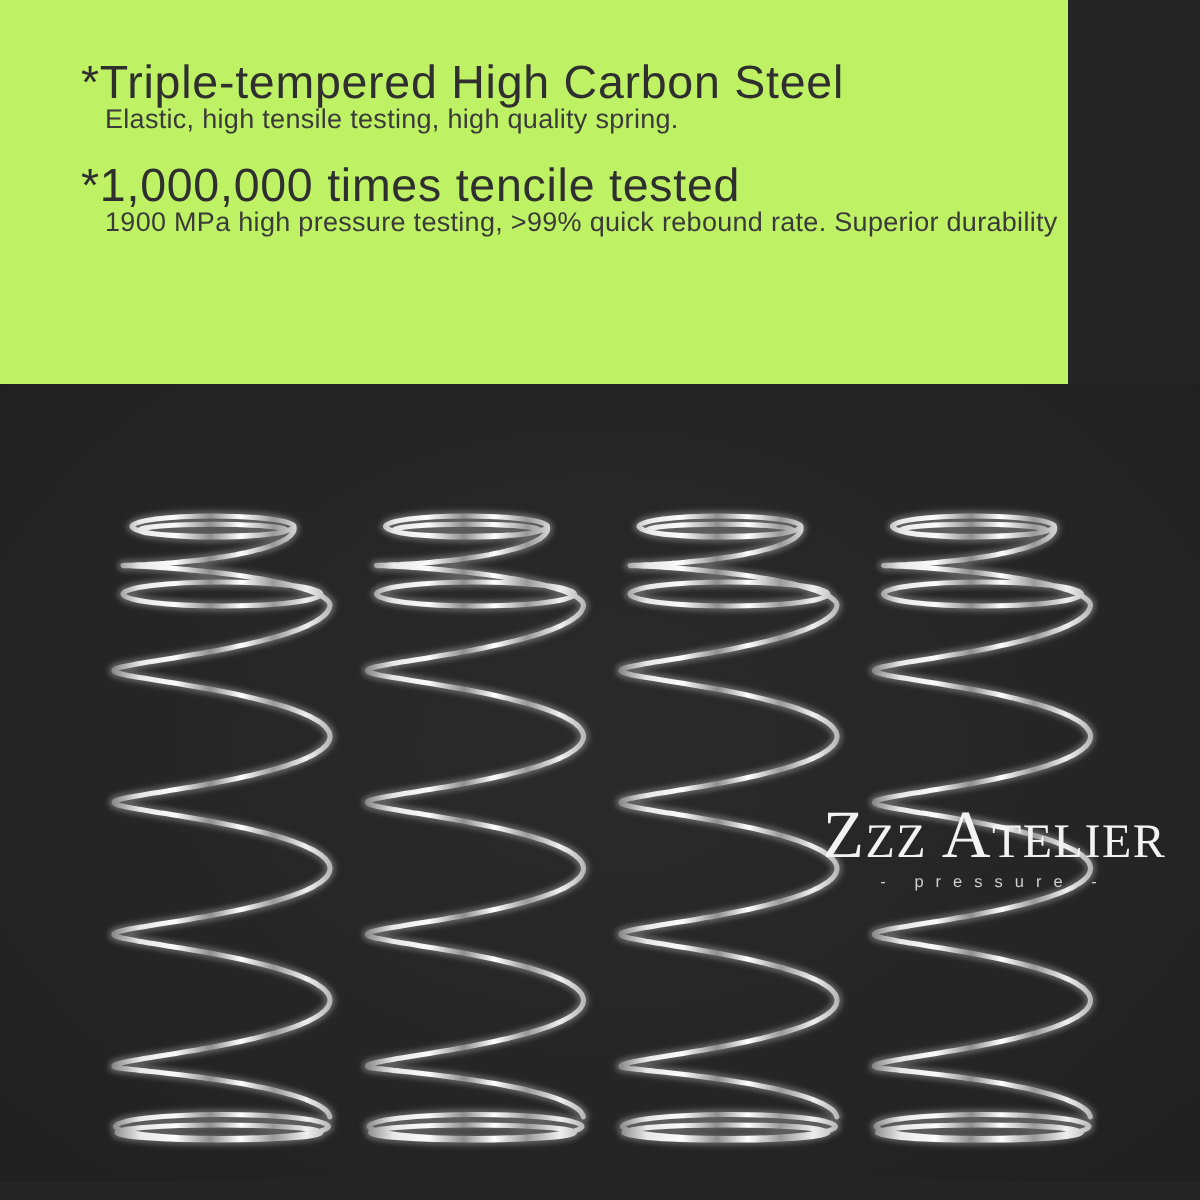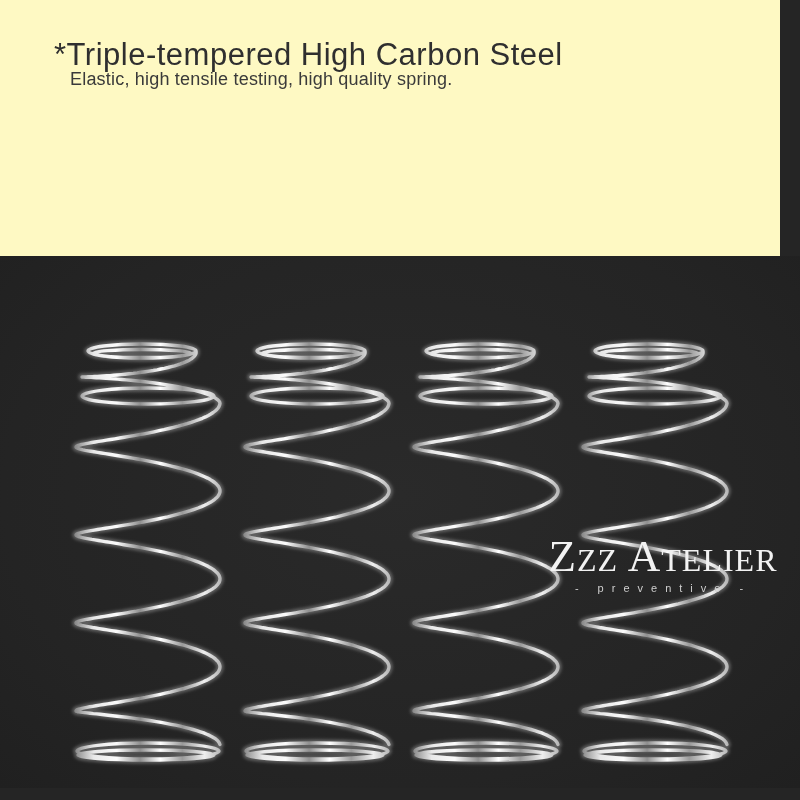--- a/index.html
+++ b/index.html
@@ -3,22 +3,22 @@
 <meta charset="utf-8">
 <style>
   html,body{margin:0;padding:0;background:#555;}
   .page{
     position:relative;width:800px;height:800px;overflow:hidden;
     font-family:"Liberation Sans",sans-serif;
     background:#252525;
   }
   
   .features{
-    position:absolute;left:0;top:0;width:780px;height:265px;
-    background:#fef9c3;border-bottom:3px solid #be185d;box-sizing:content-box;
+    position:absolute;left:0;top:0;width:712px;height:265px;
+    background:#bef264;border-bottom:3px solid #be185d;box-sizing:content-box;
   }
   .feature{position:absolute;left:54px;}
   .feature.f1{top:39px;}
   .feature.f2{top:108px;}
   .feature.f3{top:171px;}
   .fh{
     margin:0;font-size:31px;line-height:31px;font-weight:400;
     color:#2f2f2f;letter-spacing:0.5px;white-space:nowrap;
   }
   .fd{
@@ -48,20 +48,24 @@
 </style>
 </head>
 <body>
 
 <div class="page">
 
   <section class="features">
     <div class="feature f1">
       <h2 class="fh">*Triple-tempered High Carbon Steel</h2>
       <p class="fd">Elastic, high tensile testing, high quality spring.</p>
+    </div>
+    <div class="feature f2">
+      <h2 class="fh">*1,000,000 times tencile tested</h2>
+      <p class="fd">1900 MPa high pressure testing, &gt;99% quick rebound rate. Superior durability</p>
     </div>
   </section>
 
   <section class="photo">
     <svg id="springs" viewBox="0 0 800 532" xmlns="http://www.w3.org/2000/svg">
         <defs>
           <filter id="springBlur" x="-20%" y="-20%" width="140%" height="140%">
             <feGaussianBlur stdDeviation="1.6"></feGaussianBlur>
           </filter>
           <linearGradient id="metal0" gradientUnits="userSpaceOnUse" x1="70" x2="226" y1="0" y2="0">
@@ -117,17 +121,17 @@
           <path d="M 426,95 a 54,7 0 1 0 108,0 a 54,7 0 1 0 -108,0 M 431,97.5 a 49,4 0 1 0 98,0 a 49,4 0 1 0 -98,0 M 420,140 a 66,8 0 1 0 132,0 a 66,8 0 1 0 -132,0 M 415,495 a 71,8 0 1 0 142,0 a 71,8 0 1 0 -142,0 M 416,499 a 68,5 0 1 0 136,0 a 68,5 0 1 0 -136,0 M 534.0,95.0 L 534.1,96.1 L 534.0,97.3 L 533.6,98.4 L 532.9,99.5 L 532.0,100.6 L 530.8,101.7 L 529.4,102.8 L 527.6,103.9 L 525.7,104.9 L 523.5,105.9 L 521.1,106.9 L 518.5,107.9 L 515.6,108.9 L 512.6,109.8 L 509.4,110.6 L 506.0,111.5 L 502.5,112.3 L 498.8,113.0 L 495.1,113.8 L 491.2,114.5 L 487.3,115.1 L 483.3,115.7 L 479.2,116.3 L 475.2,116.9 L 471.2,117.4 L 467.1,117.8 L 463.2,118.2 L 459.3,118.6 L 455.4,119.0 L 451.7,119.3 L 448.1,119.6 L 444.7,119.8 L 441.4,120.0 L 438.3,120.2 L 435.3,120.4 L 432.6,120.5 L 430.2,120.6 L 427.9,120.7 L 425.9,120.8 L 424.2,120.9 L 422.8,120.9 L 421.6,120.9 L 420.8,121.0 L 420.2,121.0 L 420.0,121.0 L 420.0,121.0 L 420.4,121.1 L 421.1,121.1 L 422.1,121.1 L 423.4,121.2 L 425.0,121.2 L 426.9,121.3 L 429.1,121.4 L 431.5,121.5 L 434.3,121.7 L 437.3,121.8 L 440.5,122.0 L 444.0,122.3 L 447.7,122.5 L 451.6,122.8 L 455.7,123.1 L 460.0,123.5 L 464.4,123.9 L 468.9,124.3 L 473.5,124.8 L 478.2,125.3 L 483.0,125.8 L 487.8,126.4 L 492.6,127.0 L 497.4,127.7 L 502.1,128.4 L 506.8,129.2 L 511.5,129.9 L 516.0,130.7 L 520.4,131.6 L 524.6,132.5 L 528.7,133.4 L 532.6,134.3 L 536.2,135.3 L 539.7,136.3 L 542.9,137.3 L 545.8,138.4 L 548.4,139.5 L 550.8,140.5 L 552.8,141.6 L 554.5,142.8 L 555.9,143.9 L 557.0,145.0 L 557.7,146.2 L 558.0,147.4 L 557.7,148.9 L 557.1,150.4 L 556.2,152.0 L 554.9,153.5 L 553.2,155.0 L 551.2,156.5 L 548.9,158.0 L 546.4,159.4 L 543.5,160.9 L 540.3,162.3 L 536.8,163.7 L 533.1,165.0 L 529.2,166.4 L 525.1,167.7 L 520.8,168.9 L 516.3,170.2 L 511.6,171.4 L 506.9,172.5 L 502.0,173.7 L 497.0,174.7 L 492.0,175.8 L 487.0,176.8 L 482.0,177.8 L 477.0,178.7 L 472.0,179.6 L 467.1,180.4 L 462.3,181.2 L 457.6,182.0 L 453.0,182.8 L 448.6,183.5 L 444.4,184.1 L 440.4,184.8 L 436.6,185.4 L 433.1,186.0 L 429.8,186.5 L 426.8,187.1 L 424.1,187.6 L 421.6,188.1 L 419.5,188.5 L 417.8,189.0 L 416.3,189.4 L 415.2,189.9 L 414.5,190.3 L 414.1,190.7 L 414.0,191.1 L 414.3,191.6 L 415.0,192.0 L 416.0,192.4 L 417.3,192.9 L 419.0,193.3 L 421.0,193.8 L 423.3,194.3 L 426.0,194.8 L 428.9,195.3 L 432.1,195.8 L 435.6,196.4 L 439.3,197.0 L 443.3,197.6 L 447.4,198.3 L 451.8,199.0 L 456.3,199.7 L 460.9,200.5 L 465.7,201.3 L 470.6,202.1 L 475.6,203.0 L 480.6,203.9 L 485.6,204.9 L 490.6,205.9 L 495.6,206.9 L 500.6,208.0 L 505.5,209.1 L 510.3,210.3 L 515.0,211.5 L 519.5,212.7 L 523.9,213.9 L 528.1,215.2 L 532.1,216.5 L 535.8,217.9 L 539.3,219.3 L 542.6,220.7 L 545.6,222.1 L 548.3,223.6 L 550.6,225.0 L 552.7,226.5 L 554.4,228.0 L 555.8,229.6 L 556.9,231.1 L 557.6,232.6 L 558.0,234.2 L 558.0,235.7 L 557.6,237.2 L 556.9,238.8 L 555.9,240.3 L 554.5,241.8 L 552.8,243.3 L 550.7,244.8 L 548.4,246.3 L 545.7,247.8 L 542.7,249.2 L 539.5,250.6 L 536.0,252.0 L 532.2,253.3 L 528.3,254.7 L 524.1,255.9 L 519.7,257.2 L 515.2,258.4 L 510.5,259.6 L 505.7,260.8 L 500.8,261.9 L 495.8,263.0 L 490.8,264.0 L 485.8,265.0 L 480.8,266.0 L 475.8,266.9 L 470.8,267.8 L 465.9,268.6 L 461.1,269.4 L 456.5,270.2 L 451.9,270.9 L 447.6,271.6 L 443.4,272.3 L 439.5,272.9 L 435.7,273.5 L 432.2,274.1 L 429.0,274.6 L 426.1,275.2 L 423.4,275.7 L 421.1,276.1 L 419.1,276.6 L 417.4,277.1 L 416.0,277.5 L 415.0,277.9 L 414.3,278.4 L 414.0,278.8 L 414.1,279.2 L 414.5,279.6 L 415.2,280.0 L 416.3,280.5 L 417.7,280.9 L 419.5,281.4 L 421.5,281.8 L 424.0,282.3 L 426.7,282.8 L 429.7,283.4 L 432.9,283.9 L 436.5,284.5 L 440.2,285.1 L 444.2,285.8 L 448.4,286.4 L 452.8,287.1 L 457.4,287.9 L 462.1,288.7 L 466.9,289.5 L 471.8,290.3 L 476.8,291.2 L 481.8,292.1 L 486.8,293.1 L 491.8,294.1 L 496.8,295.1 L 501.8,296.2 L 506.7,297.4 L 511.4,298.5 L 516.1,299.7 L 520.6,300.9 L 524.9,302.2 L 529.1,303.5 L 533.0,304.8 L 536.7,306.2 L 540.2,307.6 L 543.3,309.0 L 546.2,310.4 L 548.9,311.9 L 551.2,313.4 L 553.1,314.9 L 554.8,316.4 L 556.1,317.9 L 557.1,319.4 L 557.7,321.0 L 558.0,322.5 L 557.9,324.0 L 557.5,325.6 L 556.7,327.1 L 555.6,328.6 L 554.1,330.2 L 552.3,331.7 L 550.2,333.1 L 547.7,334.6 L 545.0,336.1 L 542.0,337.5 L 538.7,338.9 L 535.1,340.3 L 531.3,341.6 L 527.3,342.9 L 523.0,344.2 L 518.6,345.5 L 514.1,346.7 L 509.4,347.9 L 504.5,349.0 L 499.6,350.1 L 494.6,351.2 L 489.6,352.2 L 484.6,353.2 L 479.6,354.1 L 474.6,355.1 L 469.6,355.9 L 464.7,356.8 L 460.0,357.6 L 455.4,358.3 L 450.9,359.0 L 446.6,359.7 L 442.4,360.4 L 438.5,361.0 L 434.9,361.6 L 431.5,362.2 L 428.3,362.7 L 425.4,363.2 L 422.9,363.7 L 420.6,364.2 L 418.6,364.7 L 417.0,365.1 L 415.8,365.6 L 414.8,366.0 L 414.2,366.4 L 414.0,366.8 L 414.1,367.3 L 414.6,367.7 L 415.4,368.1 L 416.6,368.6 L 418.1,369.0 L 419.9,369.5 L 422.1,369.9 L 424.6,370.4 L 427.4,370.9 L 430.4,371.5 L 433.8,372.0 L 437.3,372.6 L 441.2,373.2 L 445.2,373.9 L 449.5,374.6 L 453.9,375.3 L 458.5,376.0 L 463.2,376.8 L 468.1,377.6 L 473.0,378.5 L 478.0,379.4 L 483.0,380.3 L 488.0,381.3 L 493.0,382.3 L 498.0,383.4 L 503.0,384.5 L 507.8,385.6 L 512.6,386.8 L 517.2,388.0 L 521.7,389.2 L 525.9,390.5 L 530.0,391.8 L 533.9,393.1 L 537.6,394.5 L 540.9,395.9 L 544.1,397.3 L 546.9,398.7 L 549.4,400.2 L 551.7,401.7 L 553.6,403.2 L 555.1,404.7 L 556.4,406.2 L 557.3,407.8 L 557.8,409.3 L 558.0,410.8 L 557.8,412.4 L 557.3,413.9 L 556.5,415.4 L 555.3,417.0 L 553.7,418.5 L 551.8,420.0 L 549.6,421.5 L 547.1,422.9 L 544.3,424.4 L 541.2,425.8 L 537.8,427.2 L 534.2,428.6 L 530.3,429.9 L 526.3,431.2 L 522.0,432.5 L 517.5,433.7 L 512.9,434.9 L 508.2,436.1 L 503.4,437.2 L 498.4,438.3 L 493.4,439.4 L 488.4,440.4 L 483.4,441.4 L 478.3,442.3 L 473.4,443.2 L 468.4,444.1 L 463.6,444.9 L 458.9,445.7 L 454.3,446.5 L 449.8,447.2 L 445.6,447.9 L 441.5,448.5 L 437.6,449.1 L 434.0,449.7 L 430.7,450.3 L 427.6,450.8 L 424.8,451.3 L 422.3,451.8 L 420.1,452.3 L 418.2,452.8 L 416.7,453.2 L 415.5,453.6 L 414.6,454.1 L 414.1,454.5 L 414.0,455.0 L 414.2,455.2 L 414.8,455.4 L 415.7,455.7 L 416.9,455.9 L 418.5,456.1 L 420.4,456.4 L 422.7,456.6 L 425.2,456.9 L 428.1,457.2 L 431.2,457.6 L 434.6,457.9 L 438.2,458.3 L 442.1,458.7 L 446.2,459.2 L 450.5,459.7 L 455.0,460.2 L 459.6,460.7 L 464.4,461.3 L 469.2,461.9 L 474.2,462.6 L 479.2,463.3 L 484.2,464.0 L 489.2,464.8 L 494.3,465.6 L 499.2,466.4 L 504.2,467.3 L 509.0,468.3 L 513.7,469.2 L 518.3,470.2 L 522.7,471.3 L 526.9,472.4 L 531.0,473.5 L 534.8,474.6 L 538.4,475.8 L 541.7,476.9 L 544.8,478.2 L 547.5,479.4 L 550.0,480.7 L 552.1,481.9 L 554.0,483.2 L 555.5,484.5 L 556.6,485.8 L 557.4,487.2 L 557.9,488.5 " class="spring-glow" filter="url(#springBlur)"></path>
           <path d="M 426,95 a 54,7 0 1 0 108,0 a 54,7 0 1 0 -108,0 M 431,97.5 a 49,4 0 1 0 98,0 a 49,4 0 1 0 -98,0 M 420,140 a 66,8 0 1 0 132,0 a 66,8 0 1 0 -132,0 M 415,495 a 71,8 0 1 0 142,0 a 71,8 0 1 0 -142,0 M 416,499 a 68,5 0 1 0 136,0 a 68,5 0 1 0 -136,0 M 534.0,95.0 L 534.1,96.1 L 534.0,97.3 L 533.6,98.4 L 532.9,99.5 L 532.0,100.6 L 530.8,101.7 L 529.4,102.8 L 527.6,103.9 L 525.7,104.9 L 523.5,105.9 L 521.1,106.9 L 518.5,107.9 L 515.6,108.9 L 512.6,109.8 L 509.4,110.6 L 506.0,111.5 L 502.5,112.3 L 498.8,113.0 L 495.1,113.8 L 491.2,114.5 L 487.3,115.1 L 483.3,115.7 L 479.2,116.3 L 475.2,116.9 L 471.2,117.4 L 467.1,117.8 L 463.2,118.2 L 459.3,118.6 L 455.4,119.0 L 451.7,119.3 L 448.1,119.6 L 444.7,119.8 L 441.4,120.0 L 438.3,120.2 L 435.3,120.4 L 432.6,120.5 L 430.2,120.6 L 427.9,120.7 L 425.9,120.8 L 424.2,120.9 L 422.8,120.9 L 421.6,120.9 L 420.8,121.0 L 420.2,121.0 L 420.0,121.0 L 420.0,121.0 L 420.4,121.1 L 421.1,121.1 L 422.1,121.1 L 423.4,121.2 L 425.0,121.2 L 426.9,121.3 L 429.1,121.4 L 431.5,121.5 L 434.3,121.7 L 437.3,121.8 L 440.5,122.0 L 444.0,122.3 L 447.7,122.5 L 451.6,122.8 L 455.7,123.1 L 460.0,123.5 L 464.4,123.9 L 468.9,124.3 L 473.5,124.8 L 478.2,125.3 L 483.0,125.8 L 487.8,126.4 L 492.6,127.0 L 497.4,127.7 L 502.1,128.4 L 506.8,129.2 L 511.5,129.9 L 516.0,130.7 L 520.4,131.6 L 524.6,132.5 L 528.7,133.4 L 532.6,134.3 L 536.2,135.3 L 539.7,136.3 L 542.9,137.3 L 545.8,138.4 L 548.4,139.5 L 550.8,140.5 L 552.8,141.6 L 554.5,142.8 L 555.9,143.9 L 557.0,145.0 L 557.7,146.2 L 558.0,147.4 L 557.7,148.9 L 557.1,150.4 L 556.2,152.0 L 554.9,153.5 L 553.2,155.0 L 551.2,156.5 L 548.9,158.0 L 546.4,159.4 L 543.5,160.9 L 540.3,162.3 L 536.8,163.7 L 533.1,165.0 L 529.2,166.4 L 525.1,167.7 L 520.8,168.9 L 516.3,170.2 L 511.6,171.4 L 506.9,172.5 L 502.0,173.7 L 497.0,174.7 L 492.0,175.8 L 487.0,176.8 L 482.0,177.8 L 477.0,178.7 L 472.0,179.6 L 467.1,180.4 L 462.3,181.2 L 457.6,182.0 L 453.0,182.8 L 448.6,183.5 L 444.4,184.1 L 440.4,184.8 L 436.6,185.4 L 433.1,186.0 L 429.8,186.5 L 426.8,187.1 L 424.1,187.6 L 421.6,188.1 L 419.5,188.5 L 417.8,189.0 L 416.3,189.4 L 415.2,189.9 L 414.5,190.3 L 414.1,190.7 L 414.0,191.1 L 414.3,191.6 L 415.0,192.0 L 416.0,192.4 L 417.3,192.9 L 419.0,193.3 L 421.0,193.8 L 423.3,194.3 L 426.0,194.8 L 428.9,195.3 L 432.1,195.8 L 435.6,196.4 L 439.3,197.0 L 443.3,197.6 L 447.4,198.3 L 451.8,199.0 L 456.3,199.7 L 460.9,200.5 L 465.7,201.3 L 470.6,202.1 L 475.6,203.0 L 480.6,203.9 L 485.6,204.9 L 490.6,205.9 L 495.6,206.9 L 500.6,208.0 L 505.5,209.1 L 510.3,210.3 L 515.0,211.5 L 519.5,212.7 L 523.9,213.9 L 528.1,215.2 L 532.1,216.5 L 535.8,217.9 L 539.3,219.3 L 542.6,220.7 L 545.6,222.1 L 548.3,223.6 L 550.6,225.0 L 552.7,226.5 L 554.4,228.0 L 555.8,229.6 L 556.9,231.1 L 557.6,232.6 L 558.0,234.2 L 558.0,235.7 L 557.6,237.2 L 556.9,238.8 L 555.9,240.3 L 554.5,241.8 L 552.8,243.3 L 550.7,244.8 L 548.4,246.3 L 545.7,247.8 L 542.7,249.2 L 539.5,250.6 L 536.0,252.0 L 532.2,253.3 L 528.3,254.7 L 524.1,255.9 L 519.7,257.2 L 515.2,258.4 L 510.5,259.6 L 505.7,260.8 L 500.8,261.9 L 495.8,263.0 L 490.8,264.0 L 485.8,265.0 L 480.8,266.0 L 475.8,266.9 L 470.8,267.8 L 465.9,268.6 L 461.1,269.4 L 456.5,270.2 L 451.9,270.9 L 447.6,271.6 L 443.4,272.3 L 439.5,272.9 L 435.7,273.5 L 432.2,274.1 L 429.0,274.6 L 426.1,275.2 L 423.4,275.7 L 421.1,276.1 L 419.1,276.6 L 417.4,277.1 L 416.0,277.5 L 415.0,277.9 L 414.3,278.4 L 414.0,278.8 L 414.1,279.2 L 414.5,279.6 L 415.2,280.0 L 416.3,280.5 L 417.7,280.9 L 419.5,281.4 L 421.5,281.8 L 424.0,282.3 L 426.7,282.8 L 429.7,283.4 L 432.9,283.9 L 436.5,284.5 L 440.2,285.1 L 444.2,285.8 L 448.4,286.4 L 452.8,287.1 L 457.4,287.9 L 462.1,288.7 L 466.9,289.5 L 471.8,290.3 L 476.8,291.2 L 481.8,292.1 L 486.8,293.1 L 491.8,294.1 L 496.8,295.1 L 501.8,296.2 L 506.7,297.4 L 511.4,298.5 L 516.1,299.7 L 520.6,300.9 L 524.9,302.2 L 529.1,303.5 L 533.0,304.8 L 536.7,306.2 L 540.2,307.6 L 543.3,309.0 L 546.2,310.4 L 548.9,311.9 L 551.2,313.4 L 553.1,314.9 L 554.8,316.4 L 556.1,317.9 L 557.1,319.4 L 557.7,321.0 L 558.0,322.5 L 557.9,324.0 L 557.5,325.6 L 556.7,327.1 L 555.6,328.6 L 554.1,330.2 L 552.3,331.7 L 550.2,333.1 L 547.7,334.6 L 545.0,336.1 L 542.0,337.5 L 538.7,338.9 L 535.1,340.3 L 531.3,341.6 L 527.3,342.9 L 523.0,344.2 L 518.6,345.5 L 514.1,346.7 L 509.4,347.9 L 504.5,349.0 L 499.6,350.1 L 494.6,351.2 L 489.6,352.2 L 484.6,353.2 L 479.6,354.1 L 474.6,355.1 L 469.6,355.9 L 464.7,356.8 L 460.0,357.6 L 455.4,358.3 L 450.9,359.0 L 446.6,359.7 L 442.4,360.4 L 438.5,361.0 L 434.9,361.6 L 431.5,362.2 L 428.3,362.7 L 425.4,363.2 L 422.9,363.7 L 420.6,364.2 L 418.6,364.7 L 417.0,365.1 L 415.8,365.6 L 414.8,366.0 L 414.2,366.4 L 414.0,366.8 L 414.1,367.3 L 414.6,367.7 L 415.4,368.1 L 416.6,368.6 L 418.1,369.0 L 419.9,369.5 L 422.1,369.9 L 424.6,370.4 L 427.4,370.9 L 430.4,371.5 L 433.8,372.0 L 437.3,372.6 L 441.2,373.2 L 445.2,373.9 L 449.5,374.6 L 453.9,375.3 L 458.5,376.0 L 463.2,376.8 L 468.1,377.6 L 473.0,378.5 L 478.0,379.4 L 483.0,380.3 L 488.0,381.3 L 493.0,382.3 L 498.0,383.4 L 503.0,384.5 L 507.8,385.6 L 512.6,386.8 L 517.2,388.0 L 521.7,389.2 L 525.9,390.5 L 530.0,391.8 L 533.9,393.1 L 537.6,394.5 L 540.9,395.9 L 544.1,397.3 L 546.9,398.7 L 549.4,400.2 L 551.7,401.7 L 553.6,403.2 L 555.1,404.7 L 556.4,406.2 L 557.3,407.8 L 557.8,409.3 L 558.0,410.8 L 557.8,412.4 L 557.3,413.9 L 556.5,415.4 L 555.3,417.0 L 553.7,418.5 L 551.8,420.0 L 549.6,421.5 L 547.1,422.9 L 544.3,424.4 L 541.2,425.8 L 537.8,427.2 L 534.2,428.6 L 530.3,429.9 L 526.3,431.2 L 522.0,432.5 L 517.5,433.7 L 512.9,434.9 L 508.2,436.1 L 503.4,437.2 L 498.4,438.3 L 493.4,439.4 L 488.4,440.4 L 483.4,441.4 L 478.3,442.3 L 473.4,443.2 L 468.4,444.1 L 463.6,444.9 L 458.9,445.7 L 454.3,446.5 L 449.8,447.2 L 445.6,447.9 L 441.5,448.5 L 437.6,449.1 L 434.0,449.7 L 430.7,450.3 L 427.6,450.8 L 424.8,451.3 L 422.3,451.8 L 420.1,452.3 L 418.2,452.8 L 416.7,453.2 L 415.5,453.6 L 414.6,454.1 L 414.1,454.5 L 414.0,455.0 L 414.2,455.2 L 414.8,455.4 L 415.7,455.7 L 416.9,455.9 L 418.5,456.1 L 420.4,456.4 L 422.7,456.6 L 425.2,456.9 L 428.1,457.2 L 431.2,457.6 L 434.6,457.9 L 438.2,458.3 L 442.1,458.7 L 446.2,459.2 L 450.5,459.7 L 455.0,460.2 L 459.6,460.7 L 464.4,461.3 L 469.2,461.9 L 474.2,462.6 L 479.2,463.3 L 484.2,464.0 L 489.2,464.8 L 494.3,465.6 L 499.2,466.4 L 504.2,467.3 L 509.0,468.3 L 513.7,469.2 L 518.3,470.2 L 522.7,471.3 L 526.9,472.4 L 531.0,473.5 L 534.8,474.6 L 538.4,475.8 L 541.7,476.9 L 544.8,478.2 L 547.5,479.4 L 550.0,480.7 L 552.1,481.9 L 554.0,483.2 L 555.5,484.5 L 556.6,485.8 L 557.4,487.2 L 557.9,488.5 " class="spring-wire" stroke="url(#metal2)"></path>
         </g>
         <g>
           <path d="M 595,95 a 54,7 0 1 0 108,0 a 54,7 0 1 0 -108,0 M 600,97.5 a 49,4 0 1 0 98,0 a 49,4 0 1 0 -98,0 M 589,140 a 66,8 0 1 0 132,0 a 66,8 0 1 0 -132,0 M 584,495 a 71,8 0 1 0 142,0 a 71,8 0 1 0 -142,0 M 585,499 a 68,5 0 1 0 136,0 a 68,5 0 1 0 -136,0 M 703.0,95.0 L 703.1,96.1 L 703.0,97.3 L 702.6,98.4 L 701.9,99.5 L 701.0,100.6 L 699.8,101.7 L 698.4,102.8 L 696.6,103.9 L 694.7,104.9 L 692.5,105.9 L 690.1,106.9 L 687.5,107.9 L 684.6,108.9 L 681.6,109.8 L 678.4,110.6 L 675.0,111.5 L 671.5,112.3 L 667.8,113.0 L 664.1,113.8 L 660.2,114.5 L 656.3,115.1 L 652.3,115.7 L 648.2,116.3 L 644.2,116.9 L 640.2,117.4 L 636.1,117.8 L 632.2,118.2 L 628.3,118.6 L 624.4,119.0 L 620.7,119.3 L 617.1,119.6 L 613.7,119.8 L 610.4,120.0 L 607.3,120.2 L 604.3,120.4 L 601.6,120.5 L 599.2,120.6 L 596.9,120.7 L 594.9,120.8 L 593.2,120.9 L 591.8,120.9 L 590.6,120.9 L 589.8,121.0 L 589.2,121.0 L 589.0,121.0 L 589.0,121.0 L 589.4,121.1 L 590.1,121.1 L 591.1,121.1 L 592.4,121.2 L 594.0,121.2 L 595.9,121.3 L 598.1,121.4 L 600.5,121.5 L 603.3,121.7 L 606.3,121.8 L 609.5,122.0 L 613.0,122.3 L 616.7,122.5 L 620.6,122.8 L 624.7,123.1 L 629.0,123.5 L 633.4,123.9 L 637.9,124.3 L 642.5,124.8 L 647.2,125.3 L 652.0,125.8 L 656.8,126.4 L 661.6,127.0 L 666.4,127.7 L 671.1,128.4 L 675.8,129.2 L 680.5,129.9 L 685.0,130.7 L 689.4,131.6 L 693.6,132.5 L 697.7,133.4 L 701.6,134.3 L 705.2,135.3 L 708.7,136.3 L 711.9,137.3 L 714.8,138.4 L 717.4,139.5 L 719.8,140.5 L 721.8,141.6 L 723.5,142.8 L 724.9,143.9 L 726.0,145.0 L 726.7,146.2 L 727.0,147.4 L 726.7,148.9 L 726.1,150.4 L 725.2,152.0 L 723.9,153.5 L 722.2,155.0 L 720.2,156.5 L 717.9,158.0 L 715.4,159.4 L 712.5,160.9 L 709.3,162.3 L 705.8,163.7 L 702.1,165.0 L 698.2,166.4 L 694.1,167.7 L 689.8,168.9 L 685.3,170.2 L 680.6,171.4 L 675.9,172.5 L 671.0,173.7 L 666.0,174.7 L 661.0,175.8 L 656.0,176.8 L 651.0,177.8 L 646.0,178.7 L 641.0,179.6 L 636.1,180.4 L 631.3,181.2 L 626.6,182.0 L 622.0,182.8 L 617.6,183.5 L 613.4,184.1 L 609.4,184.8 L 605.6,185.4 L 602.1,186.0 L 598.8,186.5 L 595.8,187.1 L 593.1,187.6 L 590.6,188.1 L 588.5,188.5 L 586.8,189.0 L 585.3,189.4 L 584.2,189.9 L 583.5,190.3 L 583.1,190.7 L 583.0,191.1 L 583.3,191.6 L 584.0,192.0 L 585.0,192.4 L 586.3,192.9 L 588.0,193.3 L 590.0,193.8 L 592.3,194.3 L 595.0,194.8 L 597.9,195.3 L 601.1,195.8 L 604.6,196.4 L 608.3,197.0 L 612.3,197.6 L 616.4,198.3 L 620.8,199.0 L 625.3,199.7 L 629.9,200.5 L 634.7,201.3 L 639.6,202.1 L 644.6,203.0 L 649.6,203.9 L 654.6,204.9 L 659.6,205.9 L 664.6,206.9 L 669.6,208.0 L 674.5,209.1 L 679.3,210.3 L 684.0,211.5 L 688.5,212.7 L 692.9,213.9 L 697.1,215.2 L 701.1,216.5 L 704.8,217.9 L 708.3,219.3 L 711.6,220.7 L 714.6,222.1 L 717.3,223.6 L 719.6,225.0 L 721.7,226.5 L 723.4,228.0 L 724.8,229.6 L 725.9,231.1 L 726.6,232.6 L 727.0,234.2 L 727.0,235.7 L 726.6,237.2 L 725.9,238.8 L 724.9,240.3 L 723.5,241.8 L 721.8,243.3 L 719.7,244.8 L 717.4,246.3 L 714.7,247.8 L 711.7,249.2 L 708.5,250.6 L 705.0,252.0 L 701.2,253.3 L 697.3,254.7 L 693.1,255.9 L 688.7,257.2 L 684.2,258.4 L 679.5,259.6 L 674.7,260.8 L 669.8,261.9 L 664.8,263.0 L 659.8,264.0 L 654.8,265.0 L 649.8,266.0 L 644.8,266.9 L 639.8,267.8 L 634.9,268.6 L 630.1,269.4 L 625.5,270.2 L 620.9,270.9 L 616.6,271.6 L 612.4,272.3 L 608.5,272.9 L 604.7,273.5 L 601.2,274.1 L 598.0,274.6 L 595.1,275.2 L 592.4,275.7 L 590.1,276.1 L 588.1,276.6 L 586.4,277.1 L 585.0,277.5 L 584.0,277.9 L 583.3,278.4 L 583.0,278.8 L 583.1,279.2 L 583.5,279.6 L 584.2,280.0 L 585.3,280.5 L 586.7,280.9 L 588.5,281.4 L 590.5,281.8 L 593.0,282.3 L 595.7,282.8 L 598.7,283.4 L 601.9,283.9 L 605.5,284.5 L 609.2,285.1 L 613.2,285.8 L 617.4,286.4 L 621.8,287.1 L 626.4,287.9 L 631.1,288.7 L 635.9,289.5 L 640.8,290.3 L 645.8,291.2 L 650.8,292.1 L 655.8,293.1 L 660.8,294.1 L 665.8,295.1 L 670.8,296.2 L 675.7,297.4 L 680.4,298.5 L 685.1,299.7 L 689.6,300.9 L 693.9,302.2 L 698.1,303.5 L 702.0,304.8 L 705.7,306.2 L 709.2,307.6 L 712.3,309.0 L 715.2,310.4 L 717.9,311.9 L 720.2,313.4 L 722.1,314.9 L 723.8,316.4 L 725.1,317.9 L 726.1,319.4 L 726.7,321.0 L 727.0,322.5 L 726.9,324.0 L 726.5,325.6 L 725.7,327.1 L 724.6,328.6 L 723.1,330.2 L 721.3,331.7 L 719.2,333.1 L 716.7,334.6 L 714.0,336.1 L 711.0,337.5 L 707.7,338.9 L 704.1,340.3 L 700.3,341.6 L 696.3,342.9 L 692.0,344.2 L 687.6,345.5 L 683.1,346.7 L 678.4,347.9 L 673.5,349.0 L 668.6,350.1 L 663.6,351.2 L 658.6,352.2 L 653.6,353.2 L 648.6,354.1 L 643.6,355.1 L 638.6,355.9 L 633.7,356.8 L 629.0,357.6 L 624.4,358.3 L 619.9,359.0 L 615.6,359.7 L 611.4,360.4 L 607.5,361.0 L 603.9,361.6 L 600.5,362.2 L 597.3,362.7 L 594.4,363.2 L 591.9,363.7 L 589.6,364.2 L 587.6,364.7 L 586.0,365.1 L 584.8,365.6 L 583.8,366.0 L 583.2,366.4 L 583.0,366.8 L 583.1,367.3 L 583.6,367.7 L 584.4,368.1 L 585.6,368.6 L 587.1,369.0 L 588.9,369.5 L 591.1,369.9 L 593.6,370.4 L 596.4,370.9 L 599.4,371.5 L 602.8,372.0 L 606.3,372.6 L 610.2,373.2 L 614.2,373.9 L 618.5,374.6 L 622.9,375.3 L 627.5,376.0 L 632.2,376.8 L 637.1,377.6 L 642.0,378.5 L 647.0,379.4 L 652.0,380.3 L 657.0,381.3 L 662.0,382.3 L 667.0,383.4 L 672.0,384.5 L 676.8,385.6 L 681.6,386.8 L 686.2,388.0 L 690.7,389.2 L 694.9,390.5 L 699.0,391.8 L 702.9,393.1 L 706.6,394.5 L 709.9,395.9 L 713.1,397.3 L 715.9,398.7 L 718.4,400.2 L 720.7,401.7 L 722.6,403.2 L 724.1,404.7 L 725.4,406.2 L 726.3,407.8 L 726.8,409.3 L 727.0,410.8 L 726.8,412.4 L 726.3,413.9 L 725.5,415.4 L 724.3,417.0 L 722.7,418.5 L 720.8,420.0 L 718.6,421.5 L 716.1,422.9 L 713.3,424.4 L 710.2,425.8 L 706.8,427.2 L 703.2,428.6 L 699.3,429.9 L 695.3,431.2 L 691.0,432.5 L 686.5,433.7 L 681.9,434.9 L 677.2,436.1 L 672.4,437.2 L 667.4,438.3 L 662.4,439.4 L 657.4,440.4 L 652.4,441.4 L 647.3,442.3 L 642.4,443.2 L 637.4,444.1 L 632.6,444.9 L 627.9,445.7 L 623.3,446.5 L 618.8,447.2 L 614.6,447.9 L 610.5,448.5 L 606.6,449.1 L 603.0,449.7 L 599.7,450.3 L 596.6,450.8 L 593.8,451.3 L 591.3,451.8 L 589.1,452.3 L 587.2,452.8 L 585.7,453.2 L 584.5,453.6 L 583.6,454.1 L 583.1,454.5 L 583.0,455.0 L 583.2,455.2 L 583.8,455.4 L 584.7,455.7 L 585.9,455.9 L 587.5,456.1 L 589.4,456.4 L 591.7,456.6 L 594.2,456.9 L 597.1,457.2 L 600.2,457.6 L 603.6,457.9 L 607.2,458.3 L 611.1,458.7 L 615.2,459.2 L 619.5,459.7 L 624.0,460.2 L 628.6,460.7 L 633.4,461.3 L 638.2,461.9 L 643.2,462.6 L 648.2,463.3 L 653.2,464.0 L 658.2,464.8 L 663.3,465.6 L 668.2,466.4 L 673.2,467.3 L 678.0,468.3 L 682.7,469.2 L 687.3,470.2 L 691.7,471.3 L 695.9,472.4 L 700.0,473.5 L 703.8,474.6 L 707.4,475.8 L 710.7,476.9 L 713.8,478.2 L 716.5,479.4 L 719.0,480.7 L 721.1,481.9 L 723.0,483.2 L 724.5,484.5 L 725.6,485.8 L 726.4,487.2 L 726.9,488.5 " class="spring-glow" filter="url(#springBlur)"></path>
           <path d="M 595,95 a 54,7 0 1 0 108,0 a 54,7 0 1 0 -108,0 M 600,97.5 a 49,4 0 1 0 98,0 a 49,4 0 1 0 -98,0 M 589,140 a 66,8 0 1 0 132,0 a 66,8 0 1 0 -132,0 M 584,495 a 71,8 0 1 0 142,0 a 71,8 0 1 0 -142,0 M 585,499 a 68,5 0 1 0 136,0 a 68,5 0 1 0 -136,0 M 703.0,95.0 L 703.1,96.1 L 703.0,97.3 L 702.6,98.4 L 701.9,99.5 L 701.0,100.6 L 699.8,101.7 L 698.4,102.8 L 696.6,103.9 L 694.7,104.9 L 692.5,105.9 L 690.1,106.9 L 687.5,107.9 L 684.6,108.9 L 681.6,109.8 L 678.4,110.6 L 675.0,111.5 L 671.5,112.3 L 667.8,113.0 L 664.1,113.8 L 660.2,114.5 L 656.3,115.1 L 652.3,115.7 L 648.2,116.3 L 644.2,116.9 L 640.2,117.4 L 636.1,117.8 L 632.2,118.2 L 628.3,118.6 L 624.4,119.0 L 620.7,119.3 L 617.1,119.6 L 613.7,119.8 L 610.4,120.0 L 607.3,120.2 L 604.3,120.4 L 601.6,120.5 L 599.2,120.6 L 596.9,120.7 L 594.9,120.8 L 593.2,120.9 L 591.8,120.9 L 590.6,120.9 L 589.8,121.0 L 589.2,121.0 L 589.0,121.0 L 589.0,121.0 L 589.4,121.1 L 590.1,121.1 L 591.1,121.1 L 592.4,121.2 L 594.0,121.2 L 595.9,121.3 L 598.1,121.4 L 600.5,121.5 L 603.3,121.7 L 606.3,121.8 L 609.5,122.0 L 613.0,122.3 L 616.7,122.5 L 620.6,122.8 L 624.7,123.1 L 629.0,123.5 L 633.4,123.9 L 637.9,124.3 L 642.5,124.8 L 647.2,125.3 L 652.0,125.8 L 656.8,126.4 L 661.6,127.0 L 666.4,127.7 L 671.1,128.4 L 675.8,129.2 L 680.5,129.9 L 685.0,130.7 L 689.4,131.6 L 693.6,132.5 L 697.7,133.4 L 701.6,134.3 L 705.2,135.3 L 708.7,136.3 L 711.9,137.3 L 714.8,138.4 L 717.4,139.5 L 719.8,140.5 L 721.8,141.6 L 723.5,142.8 L 724.9,143.9 L 726.0,145.0 L 726.7,146.2 L 727.0,147.4 L 726.7,148.9 L 726.1,150.4 L 725.2,152.0 L 723.9,153.5 L 722.2,155.0 L 720.2,156.5 L 717.9,158.0 L 715.4,159.4 L 712.5,160.9 L 709.3,162.3 L 705.8,163.7 L 702.1,165.0 L 698.2,166.4 L 694.1,167.7 L 689.8,168.9 L 685.3,170.2 L 680.6,171.4 L 675.9,172.5 L 671.0,173.7 L 666.0,174.7 L 661.0,175.8 L 656.0,176.8 L 651.0,177.8 L 646.0,178.7 L 641.0,179.6 L 636.1,180.4 L 631.3,181.2 L 626.6,182.0 L 622.0,182.8 L 617.6,183.5 L 613.4,184.1 L 609.4,184.8 L 605.6,185.4 L 602.1,186.0 L 598.8,186.5 L 595.8,187.1 L 593.1,187.6 L 590.6,188.1 L 588.5,188.5 L 586.8,189.0 L 585.3,189.4 L 584.2,189.9 L 583.5,190.3 L 583.1,190.7 L 583.0,191.1 L 583.3,191.6 L 584.0,192.0 L 585.0,192.4 L 586.3,192.9 L 588.0,193.3 L 590.0,193.8 L 592.3,194.3 L 595.0,194.8 L 597.9,195.3 L 601.1,195.8 L 604.6,196.4 L 608.3,197.0 L 612.3,197.6 L 616.4,198.3 L 620.8,199.0 L 625.3,199.7 L 629.9,200.5 L 634.7,201.3 L 639.6,202.1 L 644.6,203.0 L 649.6,203.9 L 654.6,204.9 L 659.6,205.9 L 664.6,206.9 L 669.6,208.0 L 674.5,209.1 L 679.3,210.3 L 684.0,211.5 L 688.5,212.7 L 692.9,213.9 L 697.1,215.2 L 701.1,216.5 L 704.8,217.9 L 708.3,219.3 L 711.6,220.7 L 714.6,222.1 L 717.3,223.6 L 719.6,225.0 L 721.7,226.5 L 723.4,228.0 L 724.8,229.6 L 725.9,231.1 L 726.6,232.6 L 727.0,234.2 L 727.0,235.7 L 726.6,237.2 L 725.9,238.8 L 724.9,240.3 L 723.5,241.8 L 721.8,243.3 L 719.7,244.8 L 717.4,246.3 L 714.7,247.8 L 711.7,249.2 L 708.5,250.6 L 705.0,252.0 L 701.2,253.3 L 697.3,254.7 L 693.1,255.9 L 688.7,257.2 L 684.2,258.4 L 679.5,259.6 L 674.7,260.8 L 669.8,261.9 L 664.8,263.0 L 659.8,264.0 L 654.8,265.0 L 649.8,266.0 L 644.8,266.9 L 639.8,267.8 L 634.9,268.6 L 630.1,269.4 L 625.5,270.2 L 620.9,270.9 L 616.6,271.6 L 612.4,272.3 L 608.5,272.9 L 604.7,273.5 L 601.2,274.1 L 598.0,274.6 L 595.1,275.2 L 592.4,275.7 L 590.1,276.1 L 588.1,276.6 L 586.4,277.1 L 585.0,277.5 L 584.0,277.9 L 583.3,278.4 L 583.0,278.8 L 583.1,279.2 L 583.5,279.6 L 584.2,280.0 L 585.3,280.5 L 586.7,280.9 L 588.5,281.4 L 590.5,281.8 L 593.0,282.3 L 595.7,282.8 L 598.7,283.4 L 601.9,283.9 L 605.5,284.5 L 609.2,285.1 L 613.2,285.8 L 617.4,286.4 L 621.8,287.1 L 626.4,287.9 L 631.1,288.7 L 635.9,289.5 L 640.8,290.3 L 645.8,291.2 L 650.8,292.1 L 655.8,293.1 L 660.8,294.1 L 665.8,295.1 L 670.8,296.2 L 675.7,297.4 L 680.4,298.5 L 685.1,299.7 L 689.6,300.9 L 693.9,302.2 L 698.1,303.5 L 702.0,304.8 L 705.7,306.2 L 709.2,307.6 L 712.3,309.0 L 715.2,310.4 L 717.9,311.9 L 720.2,313.4 L 722.1,314.9 L 723.8,316.4 L 725.1,317.9 L 726.1,319.4 L 726.7,321.0 L 727.0,322.5 L 726.9,324.0 L 726.5,325.6 L 725.7,327.1 L 724.6,328.6 L 723.1,330.2 L 721.3,331.7 L 719.2,333.1 L 716.7,334.6 L 714.0,336.1 L 711.0,337.5 L 707.7,338.9 L 704.1,340.3 L 700.3,341.6 L 696.3,342.9 L 692.0,344.2 L 687.6,345.5 L 683.1,346.7 L 678.4,347.9 L 673.5,349.0 L 668.6,350.1 L 663.6,351.2 L 658.6,352.2 L 653.6,353.2 L 648.6,354.1 L 643.6,355.1 L 638.6,355.9 L 633.7,356.8 L 629.0,357.6 L 624.4,358.3 L 619.9,359.0 L 615.6,359.7 L 611.4,360.4 L 607.5,361.0 L 603.9,361.6 L 600.5,362.2 L 597.3,362.7 L 594.4,363.2 L 591.9,363.7 L 589.6,364.2 L 587.6,364.7 L 586.0,365.1 L 584.8,365.6 L 583.8,366.0 L 583.2,366.4 L 583.0,366.8 L 583.1,367.3 L 583.6,367.7 L 584.4,368.1 L 585.6,368.6 L 587.1,369.0 L 588.9,369.5 L 591.1,369.9 L 593.6,370.4 L 596.4,370.9 L 599.4,371.5 L 602.8,372.0 L 606.3,372.6 L 610.2,373.2 L 614.2,373.9 L 618.5,374.6 L 622.9,375.3 L 627.5,376.0 L 632.2,376.8 L 637.1,377.6 L 642.0,378.5 L 647.0,379.4 L 652.0,380.3 L 657.0,381.3 L 662.0,382.3 L 667.0,383.4 L 672.0,384.5 L 676.8,385.6 L 681.6,386.8 L 686.2,388.0 L 690.7,389.2 L 694.9,390.5 L 699.0,391.8 L 702.9,393.1 L 706.6,394.5 L 709.9,395.9 L 713.1,397.3 L 715.9,398.7 L 718.4,400.2 L 720.7,401.7 L 722.6,403.2 L 724.1,404.7 L 725.4,406.2 L 726.3,407.8 L 726.8,409.3 L 727.0,410.8 L 726.8,412.4 L 726.3,413.9 L 725.5,415.4 L 724.3,417.0 L 722.7,418.5 L 720.8,420.0 L 718.6,421.5 L 716.1,422.9 L 713.3,424.4 L 710.2,425.8 L 706.8,427.2 L 703.2,428.6 L 699.3,429.9 L 695.3,431.2 L 691.0,432.5 L 686.5,433.7 L 681.9,434.9 L 677.2,436.1 L 672.4,437.2 L 667.4,438.3 L 662.4,439.4 L 657.4,440.4 L 652.4,441.4 L 647.3,442.3 L 642.4,443.2 L 637.4,444.1 L 632.6,444.9 L 627.9,445.7 L 623.3,446.5 L 618.8,447.2 L 614.6,447.9 L 610.5,448.5 L 606.6,449.1 L 603.0,449.7 L 599.7,450.3 L 596.6,450.8 L 593.8,451.3 L 591.3,451.8 L 589.1,452.3 L 587.2,452.8 L 585.7,453.2 L 584.5,453.6 L 583.6,454.1 L 583.1,454.5 L 583.0,455.0 L 583.2,455.2 L 583.8,455.4 L 584.7,455.7 L 585.9,455.9 L 587.5,456.1 L 589.4,456.4 L 591.7,456.6 L 594.2,456.9 L 597.1,457.2 L 600.2,457.6 L 603.6,457.9 L 607.2,458.3 L 611.1,458.7 L 615.2,459.2 L 619.5,459.7 L 624.0,460.2 L 628.6,460.7 L 633.4,461.3 L 638.2,461.9 L 643.2,462.6 L 648.2,463.3 L 653.2,464.0 L 658.2,464.8 L 663.3,465.6 L 668.2,466.4 L 673.2,467.3 L 678.0,468.3 L 682.7,469.2 L 687.3,470.2 L 691.7,471.3 L 695.9,472.4 L 700.0,473.5 L 703.8,474.6 L 707.4,475.8 L 710.7,476.9 L 713.8,478.2 L 716.5,479.4 L 719.0,480.7 L 721.1,481.9 L 723.0,483.2 L 724.5,484.5 L 725.6,485.8 L 726.4,487.2 L 726.9,488.5 " class="spring-wire" stroke="url(#metal3)"></path>
         </g>
       </svg>
     <div class="logo">
       <div class="brand">Zzz Atelier</div>
-      <div class="tagline">- preventive -</div>
+      <div class="tagline">- pressure -</div>
     </div>
   </section>
 
 </div>
 
 </body></html>

